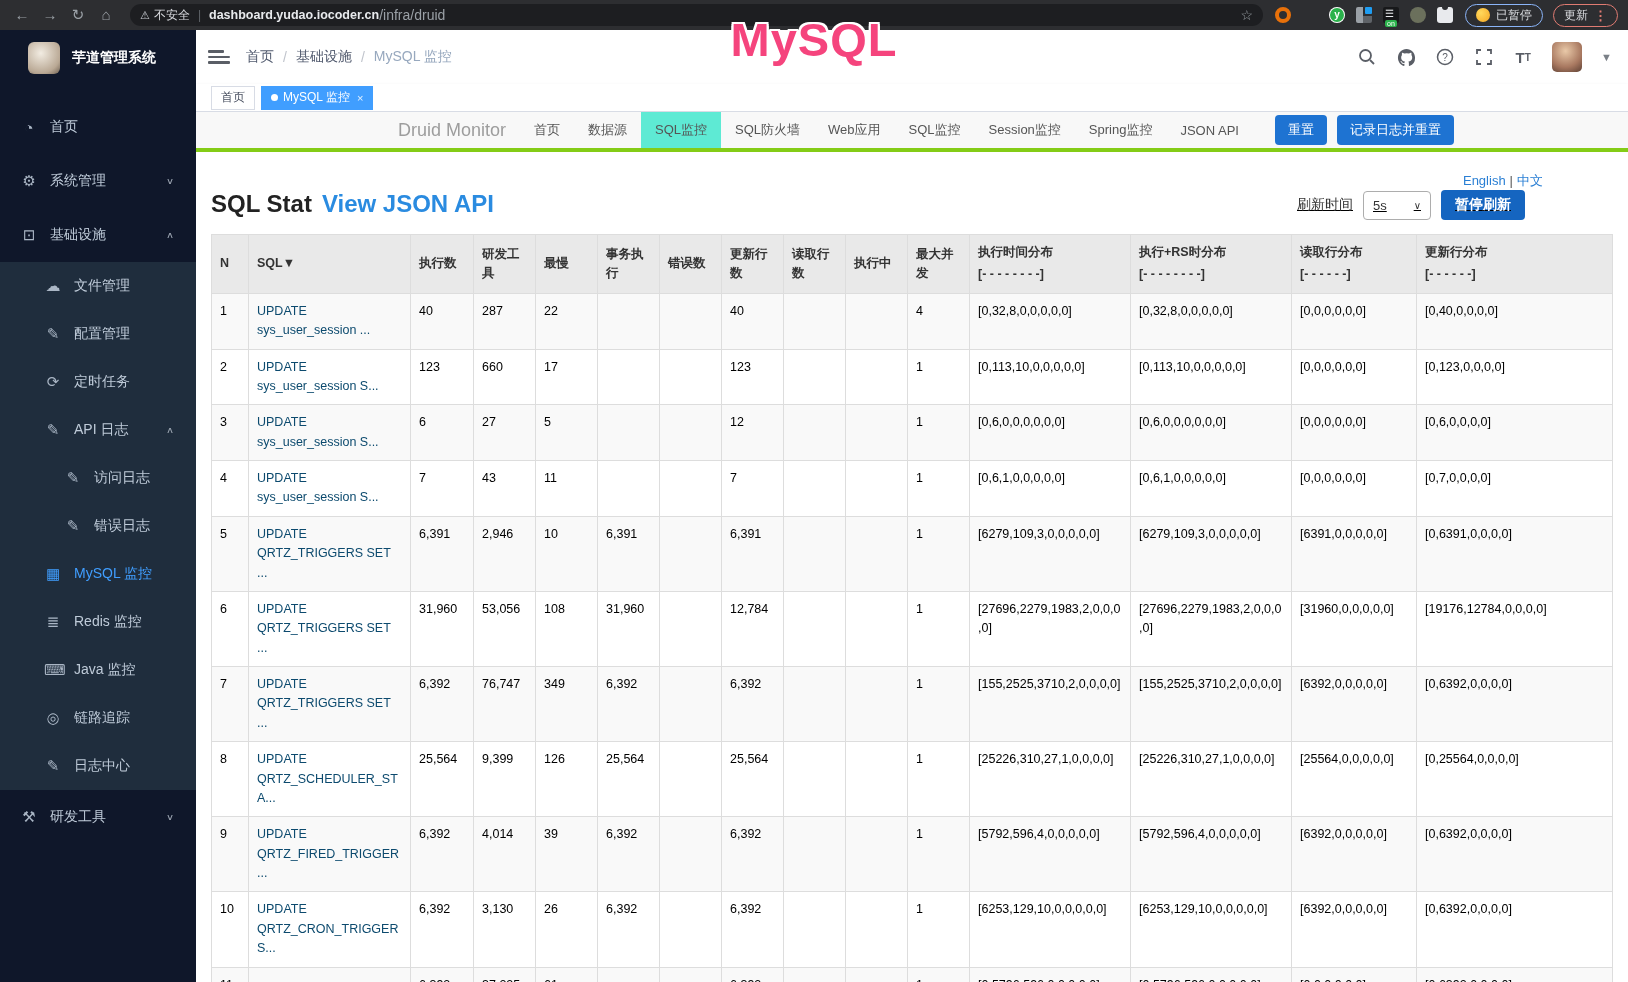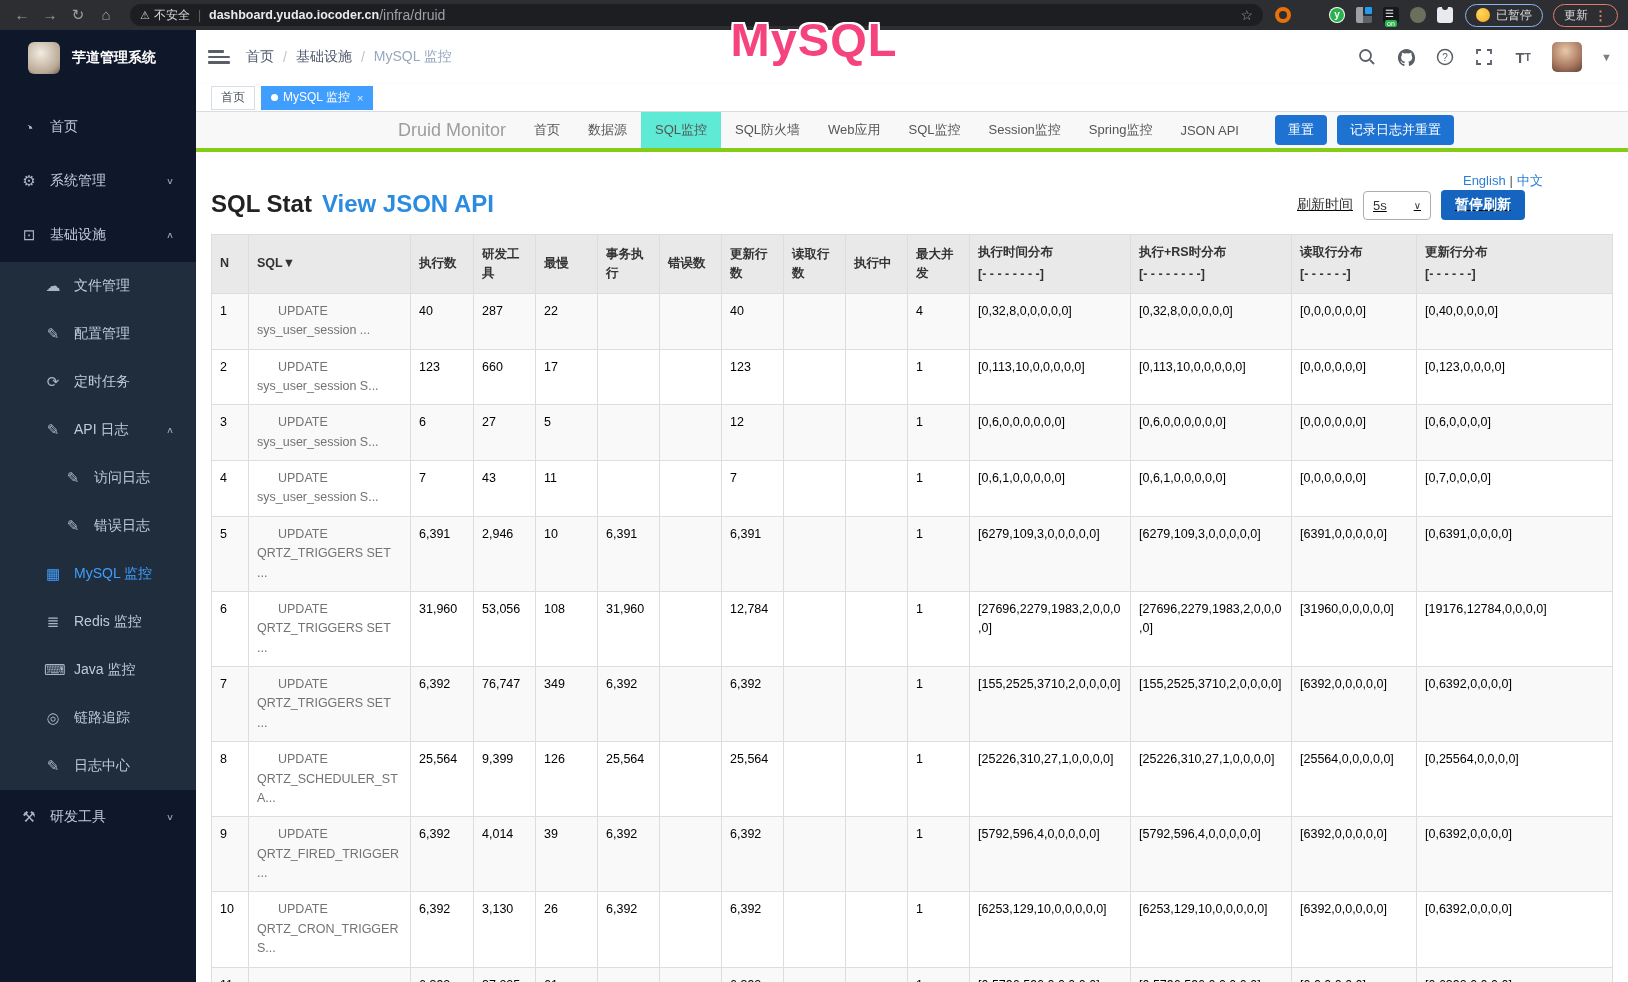--- a/index.html
+++ b/index.html
@@ -99,21 +99,21 @@
   .refresh-label { font-size:14px; color:#333; }
   .refresh-select { width:68px; height:29px; border:1px solid #adadad; border-radius:4px; background:#fff; display:flex; align-items:center; padding:0 9px; font-size:13px; color:#333; cursor:pointer; }
   .refresh-select .sel-arrow { margin-left:auto; font-size:10px; color:#333; }
   .pause-btn { background:#1565c0; color:#fff; border:none; border-radius:4px; font-size:14px; font-weight:bold; padding:6px 14px; cursor:pointer; font-family:inherit; }
   
   table.sql-stat { border-collapse:collapse; table-layout:fixed; width:100%; margin-top:14px; font-size:12.5px; }
   table.sql-stat th, table.sql-stat td { border:1px solid #ddd; padding:8px 8px; text-align:left; vertical-align:top; line-height:1.55; word-wrap:break-word; }
   table.sql-stat thead th { background:#e9e9e9; color:#333; font-weight:bold; height:55px; vertical-align:middle; cursor:pointer; }
   table.sql-stat tbody tr { height:55px; background:#fff; }
   table.sql-stat tbody tr:nth-child(odd) { background:#f9f9f9; }
-  td .sql-link { color:#737373; text-decoration:none; cursor:pointer;margin-left:21px; }
+  td .sql-link { color:#0c4a6e; text-decoration:none; cursor:pointer; }
   .h-sub { font-weight:bold; margin-top:3px; white-space:nowrap; }
   
   .c0{width:37px;} .c1{width:162px;} .c2{width:63px;} .c3{width:62px;} .c4{width:62px;}
   .c5{width:62px;} .c6{width:62px;} .c7{width:62px;} .c8{width:62px;} .c9{width:62px;}
   .c10{width:62px;} .c11{width:161px;} .c12{width:161px;} .c13{width:125px;} .c14{}
 </style>
 </head>
 <body>
 
 <div class="browser-bar">

